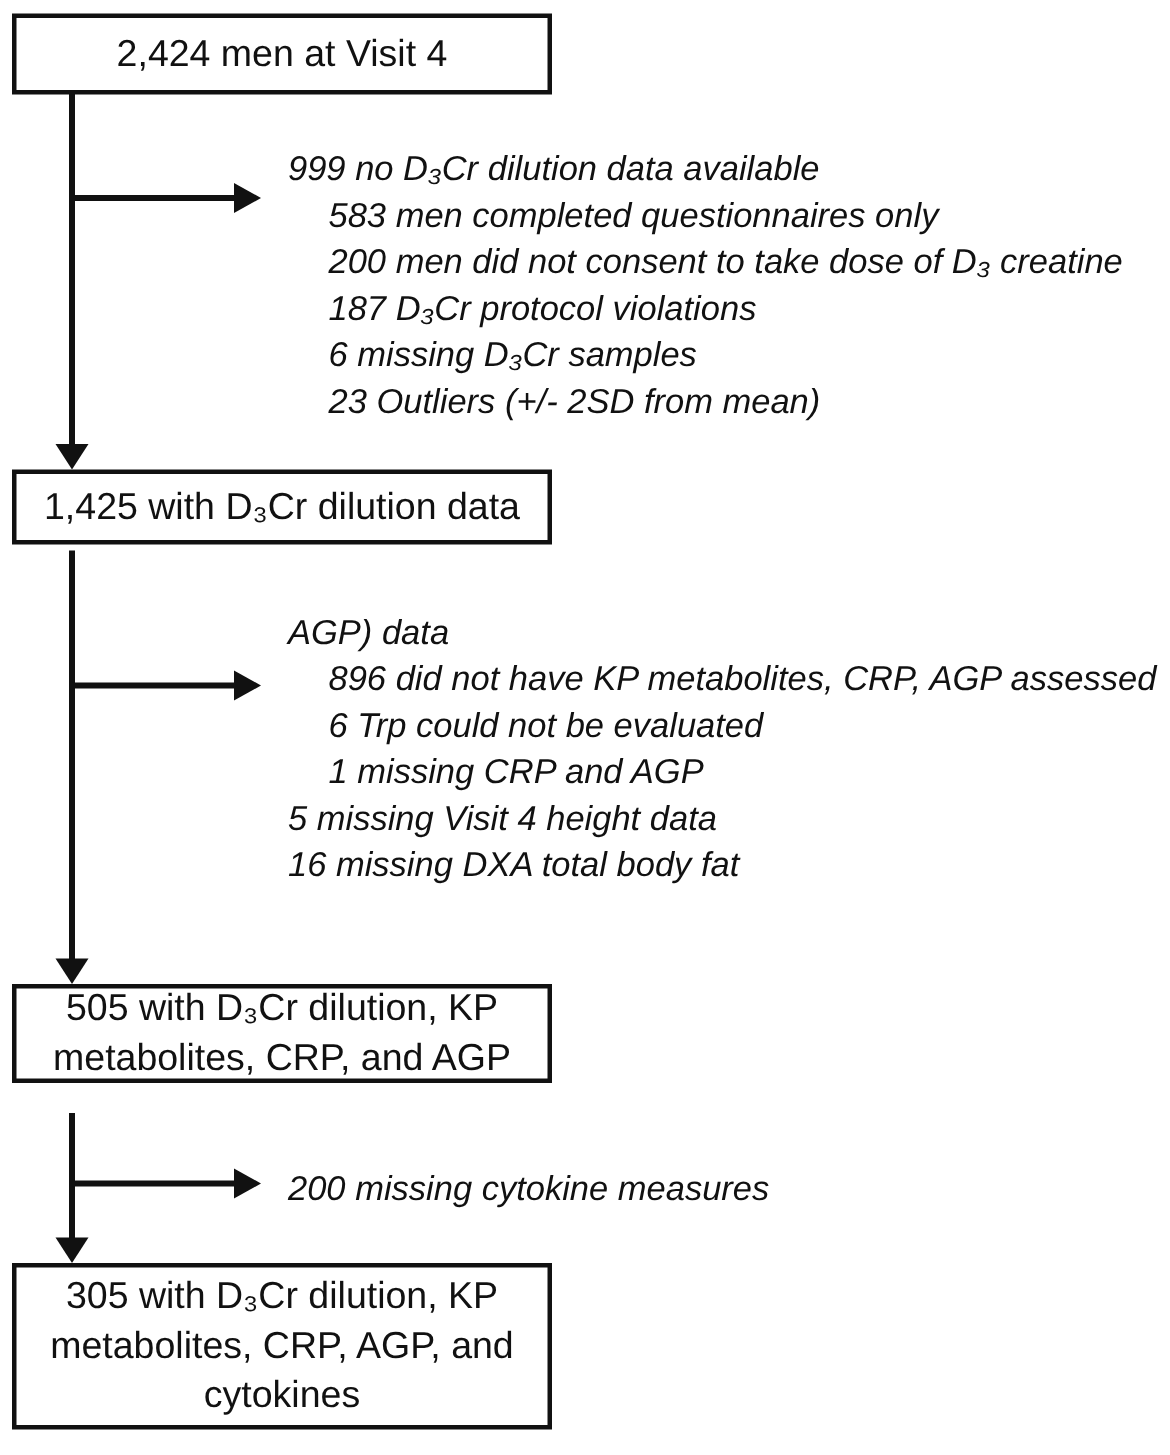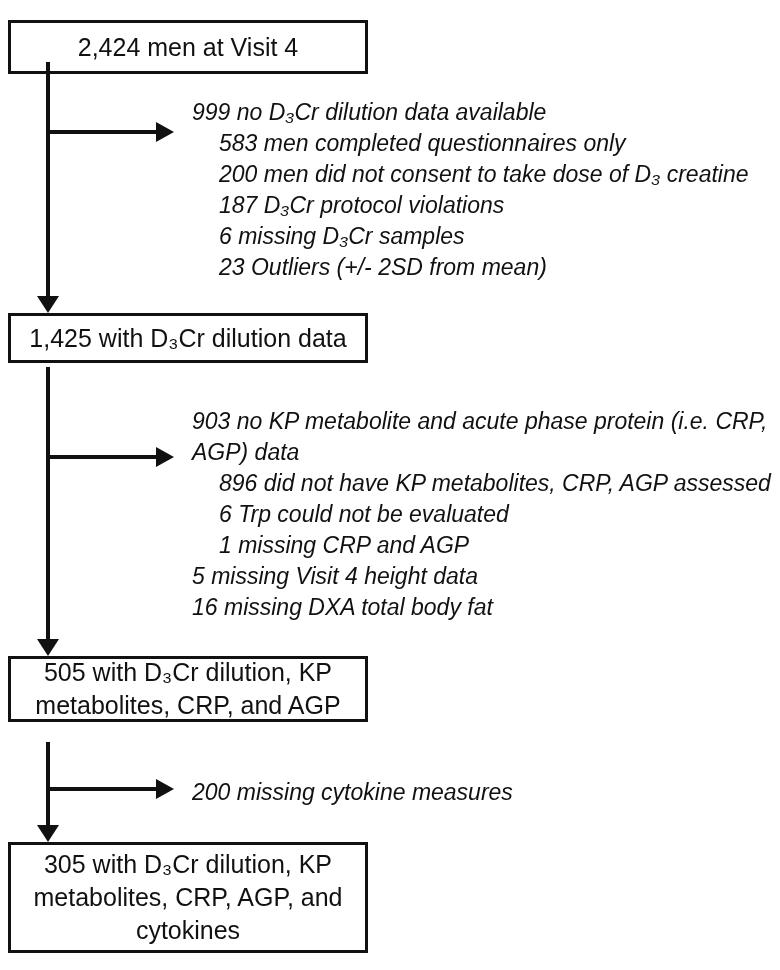--- a/index.html
+++ b/index.html
@@ -67,21 +67,21 @@
     font-style: italic;
   }
   .xline { white-space: nowrap; }
   .ind { margin-left: 27px; }
 </style>
 </head>
 <body>
 
 <div id="figure">
 
-  <div class="box" style="top:20px;height:54px">
+  <div class="box" style="top:9px;height:54px">
     <div class="box-line">2,424 men at Visit 4</div>
   </div>
 
   <div class="vline" style="top:62px;height:235px"></div>
   <div class="vhead" style="top:296px"></div>
 
   <div class="hline" style="top:130px"></div>
   <div class="hhead" style="top:122px"></div>
 
   <div class="xblock" style="top:97px">
@@ -97,21 +97,20 @@
     <div class="box-line">1,425 with D₃Cr dilution data</div>
   </div>
 
   <div class="vline" style="top:367px;height:273px"></div>
   <div class="vhead" style="top:639px"></div>
 
   <div class="hline" style="top:455px"></div>
   <div class="hhead" style="top:447px"></div>
 
   <div class="xblock" style="top:406px">
-    <div class="xline">903 no KP metabolite and acute phase protein (i.e. CRP,</div>
     <div class="xline">AGP) data</div>
     <div class="xline ind">896 did not have KP metabolites, CRP, AGP assessed</div>
     <div class="xline ind">6 Trp could not be evaluated</div>
     <div class="xline ind">1 missing CRP and AGP</div>
     <div class="xline">5 missing Visit 4 height data</div>
     <div class="xline">16 missing DXA total body fat</div>
   </div>
 
   <div class="box" style="top:656px;height:66px">
     <div class="box-line">505 with D₃Cr dilution, KP</div>

